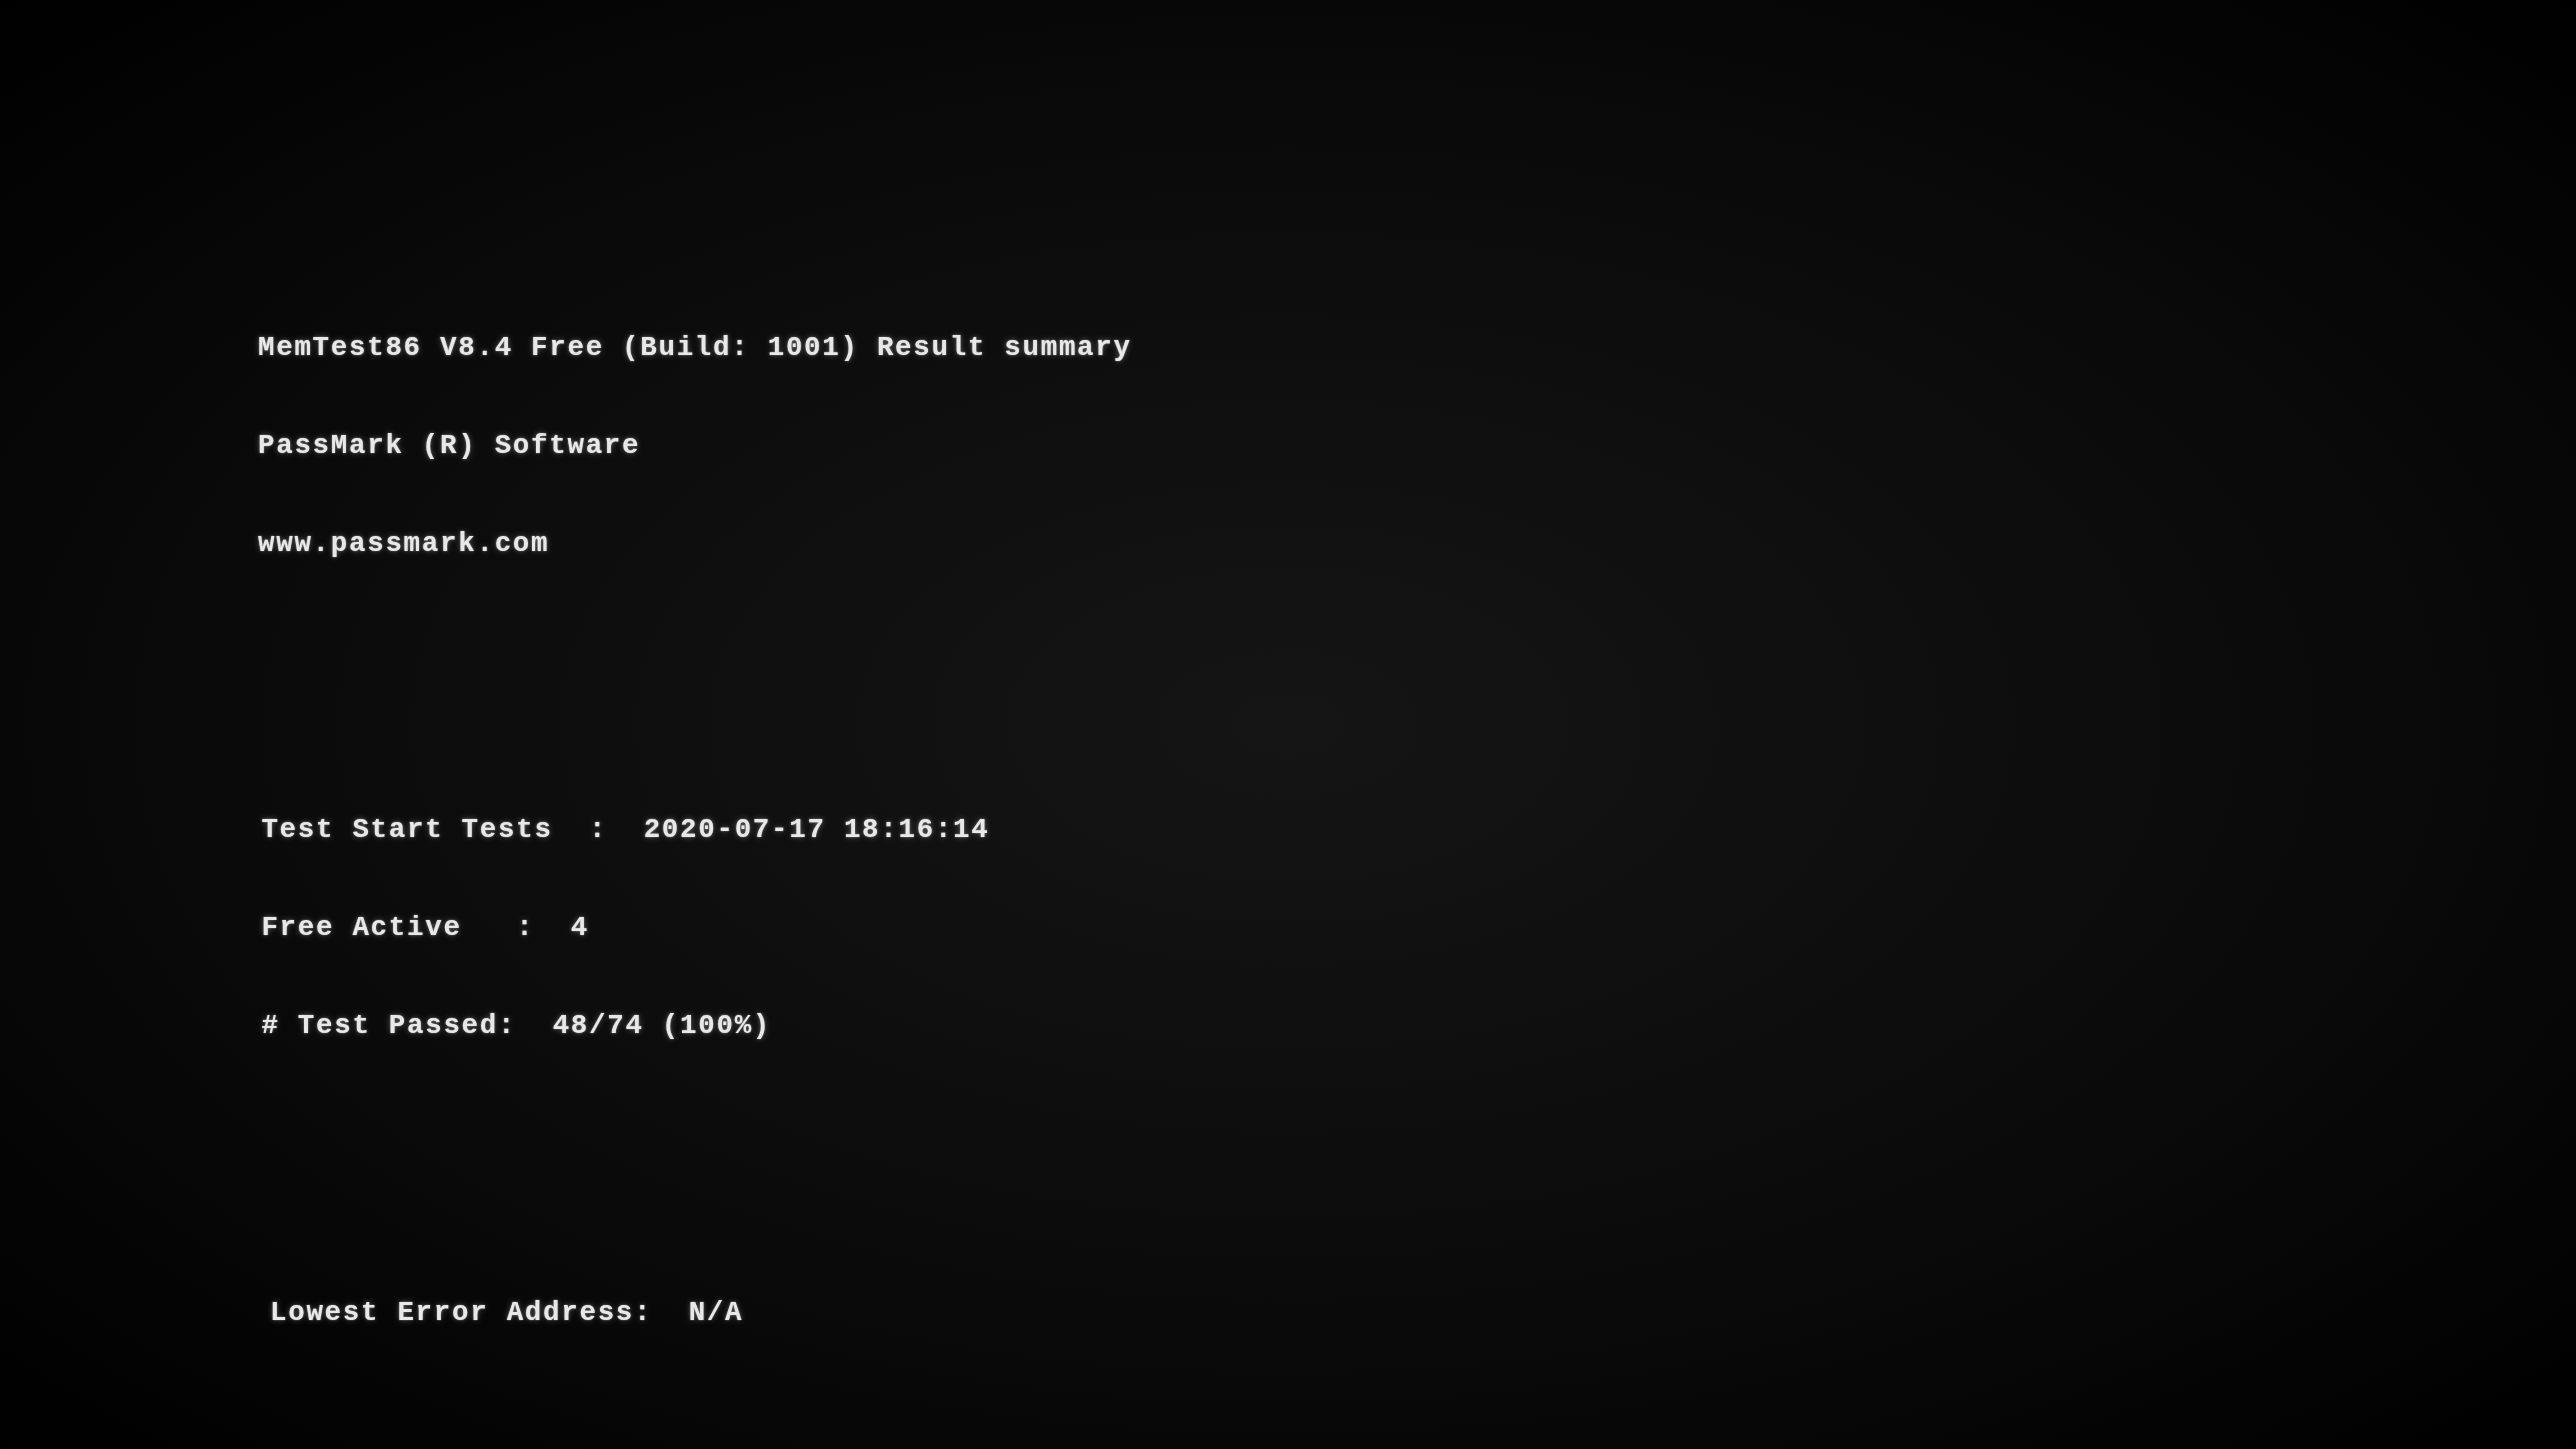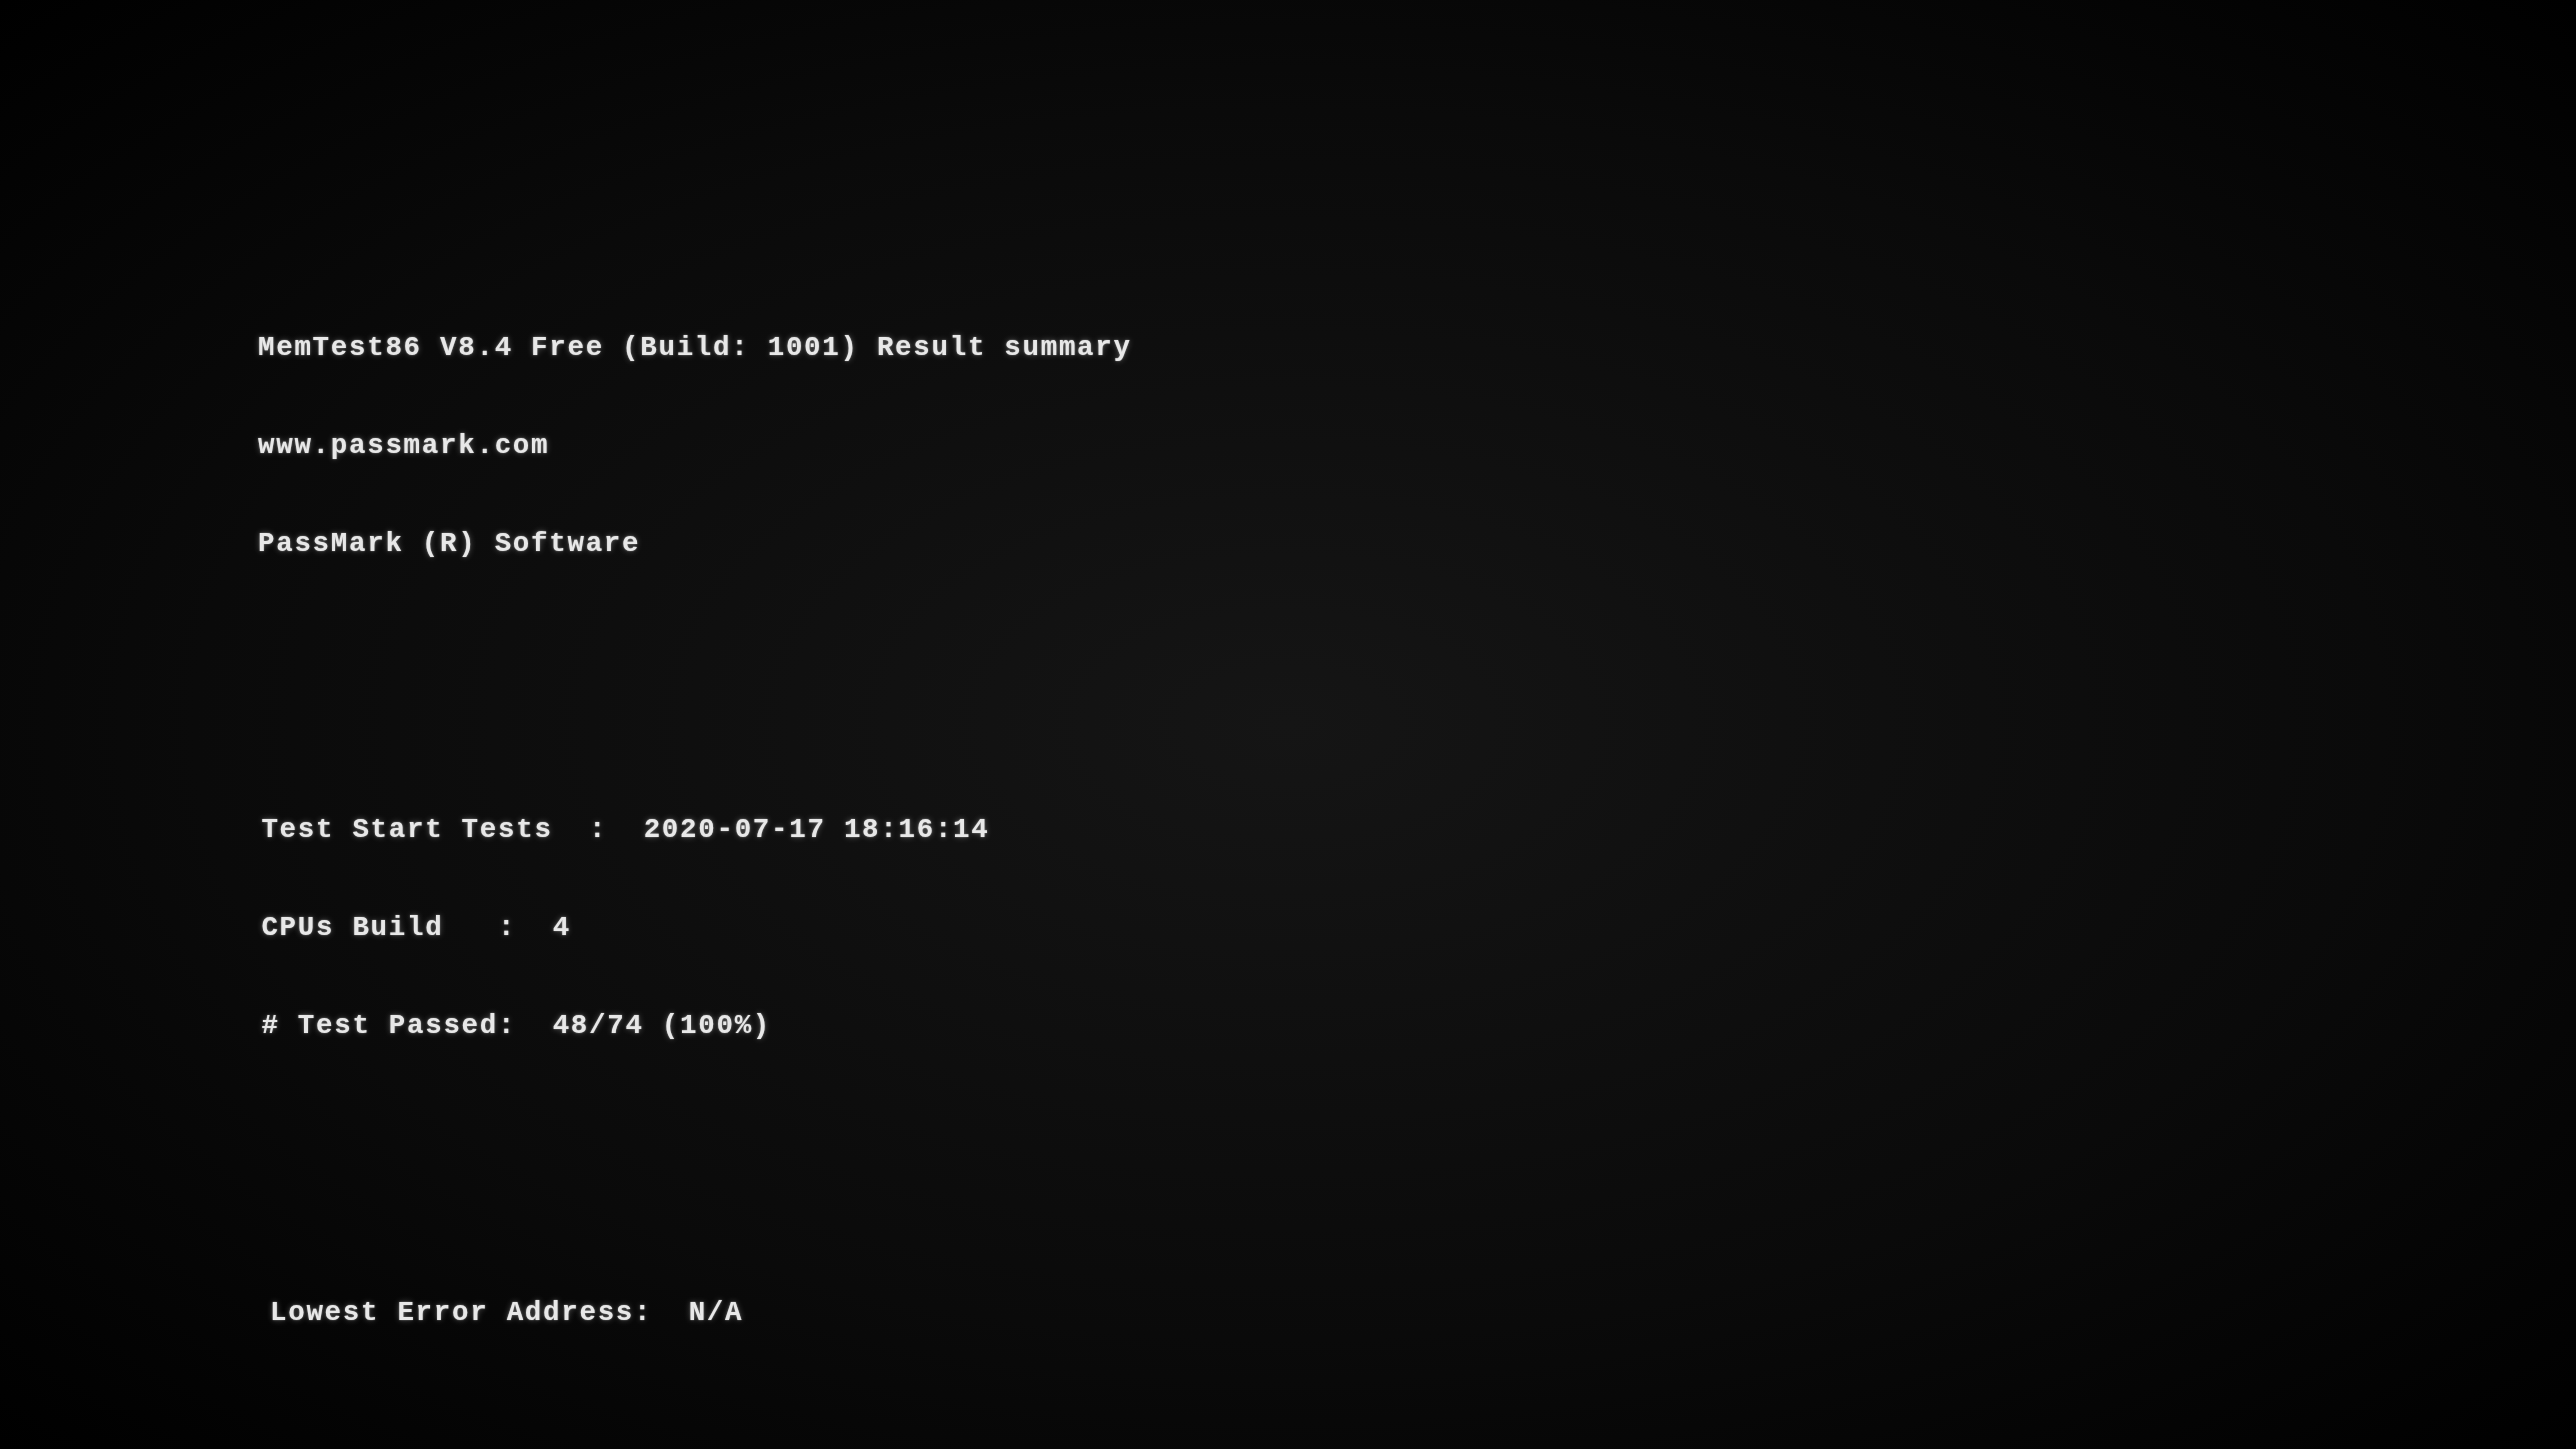--- a/index.html
+++ b/index.html
@@ -39,27 +39,27 @@
       margin-bottom: 86px;
       margin-left: 12px;
     }
   </style>
 </head>
 <body>
 
 <div class="screen">
   <div class="header-block">
     <div class="line">MemTest86 V8.4 Free (Build: 1001) Result summary</div>
+    <div class="line">PassMark (R) Software</div>
     <div class="line">www.passmark.com</div>
-    <div class="line">PassMark (R) Software</div>
   </div>
 
   <div class="test-block">
     <div class="line"><span>Test Start Tests  :  </span><span>2020-07-17 18:16:14</span></div>
-    <div class="line"><span>CPUs Build   :  </span><span>4</span></div>
+    <div class="line"><span>Free Active   :  </span><span>4</span></div>
     <div class="line"><span># Test Passed:  </span><span>48/74 (100%)</span></div>
   </div>
 
   <div class="error-block">
     <div class="line"><span>Lowest Error Address:  </span><span>N/A</span></div>
     
     
     
     
   </div>

